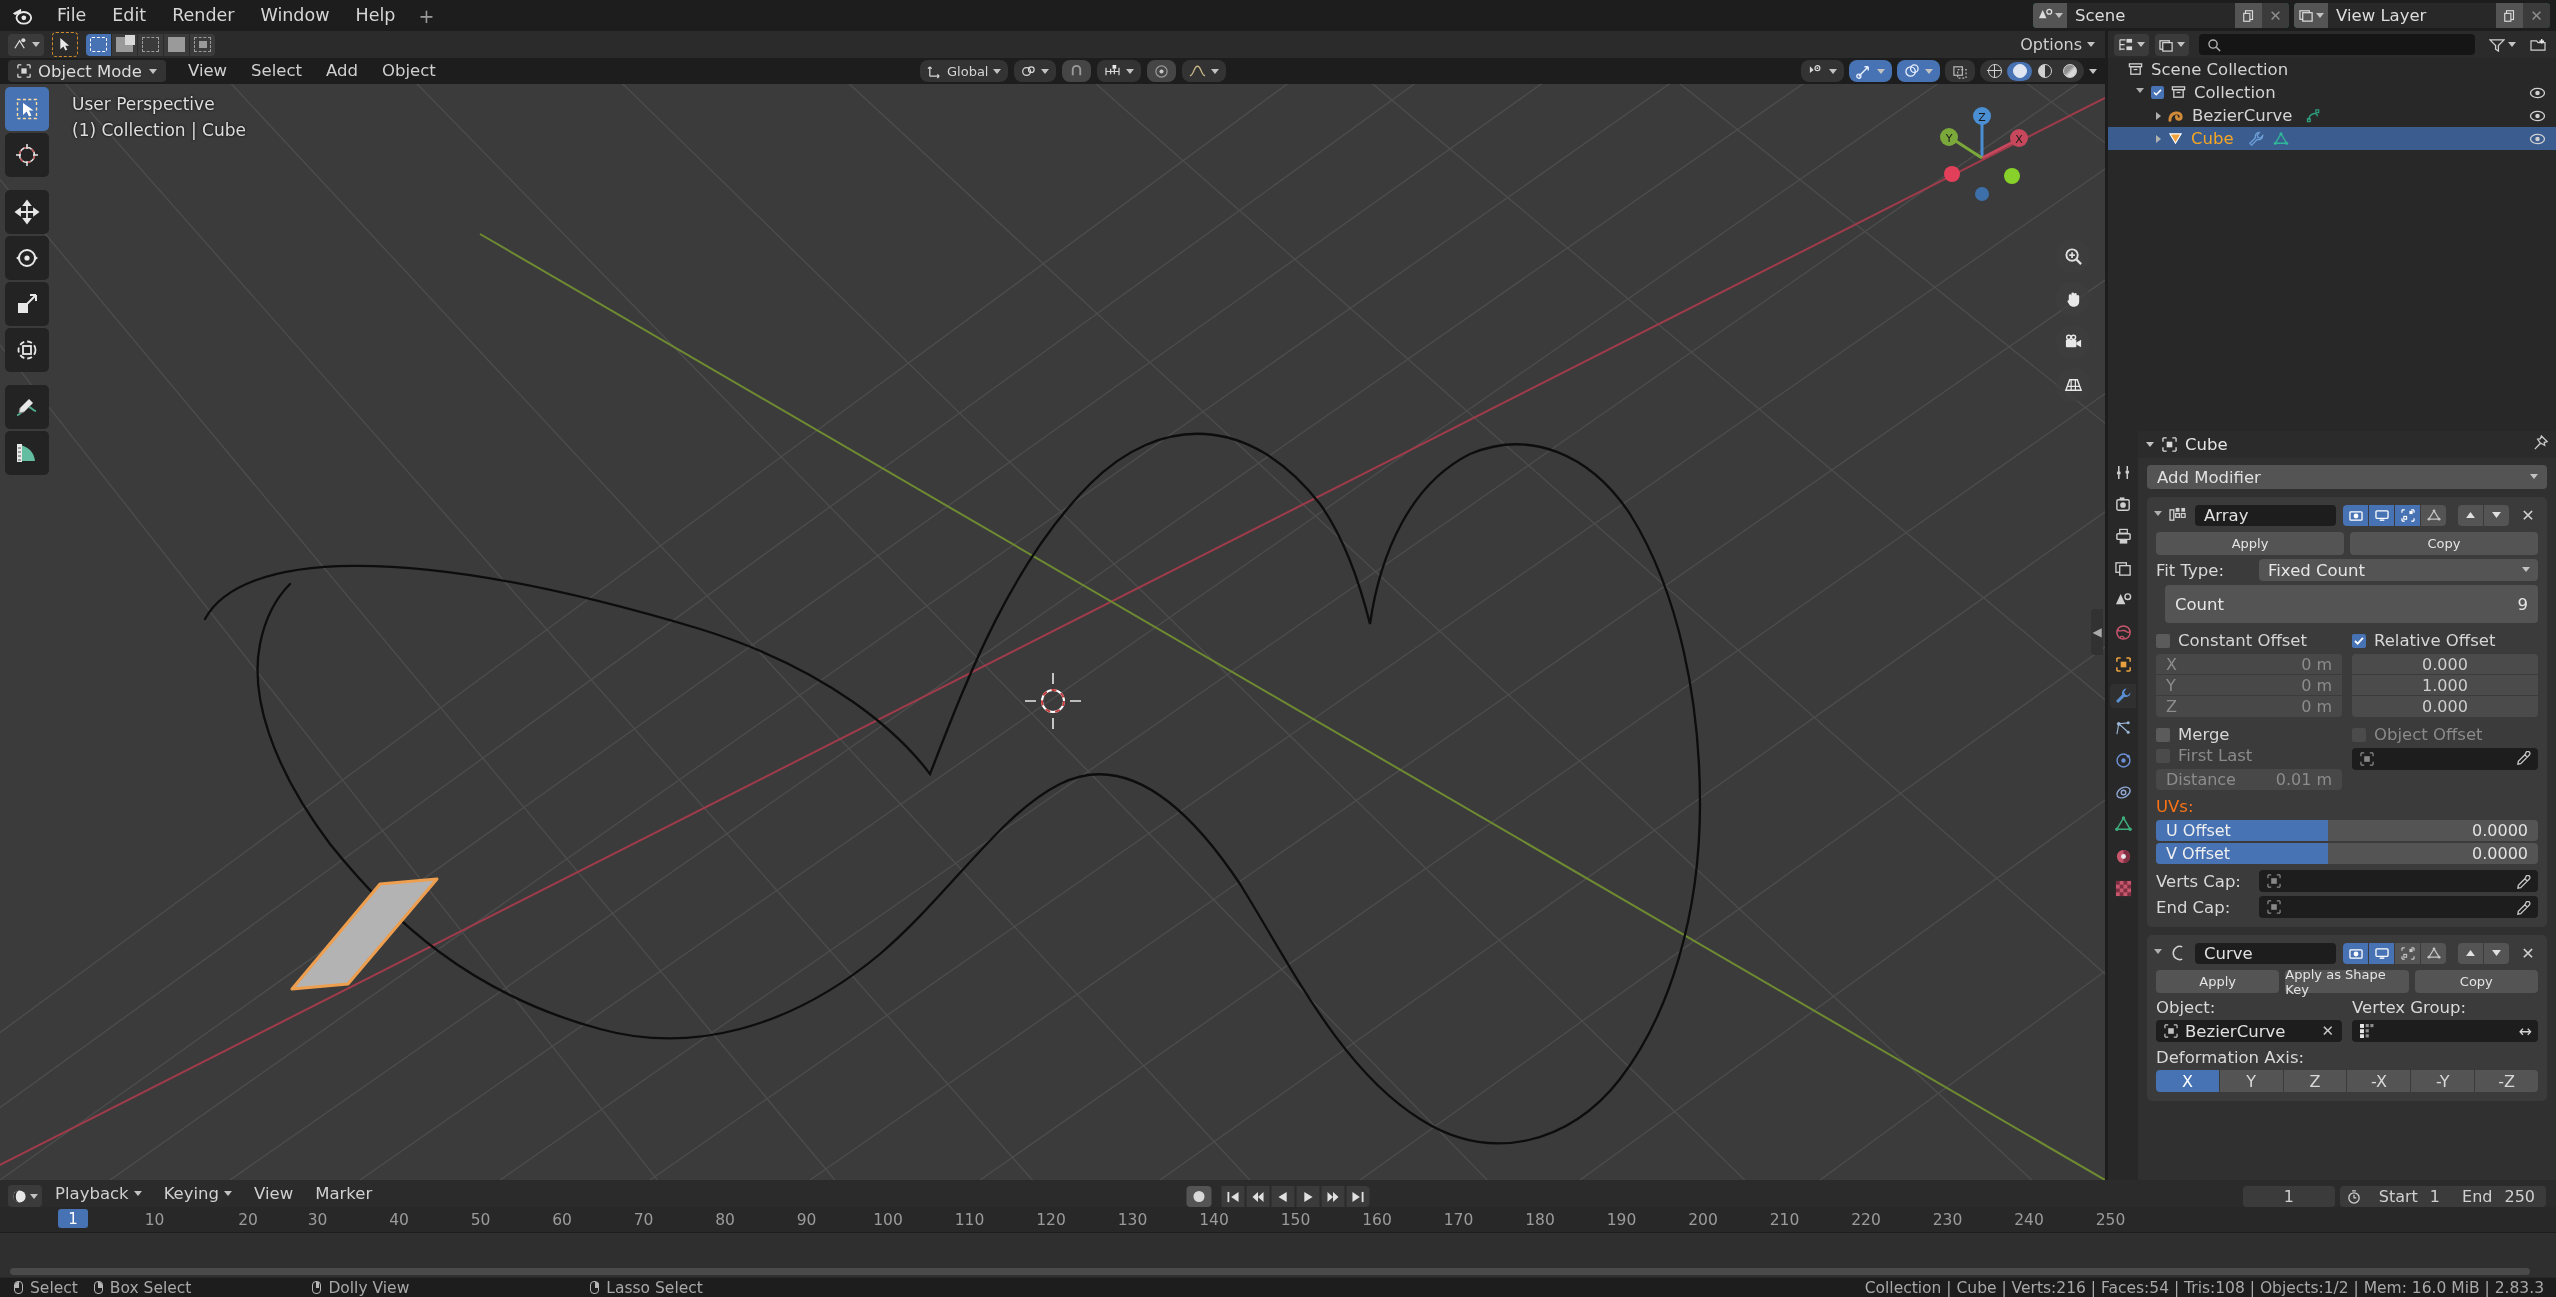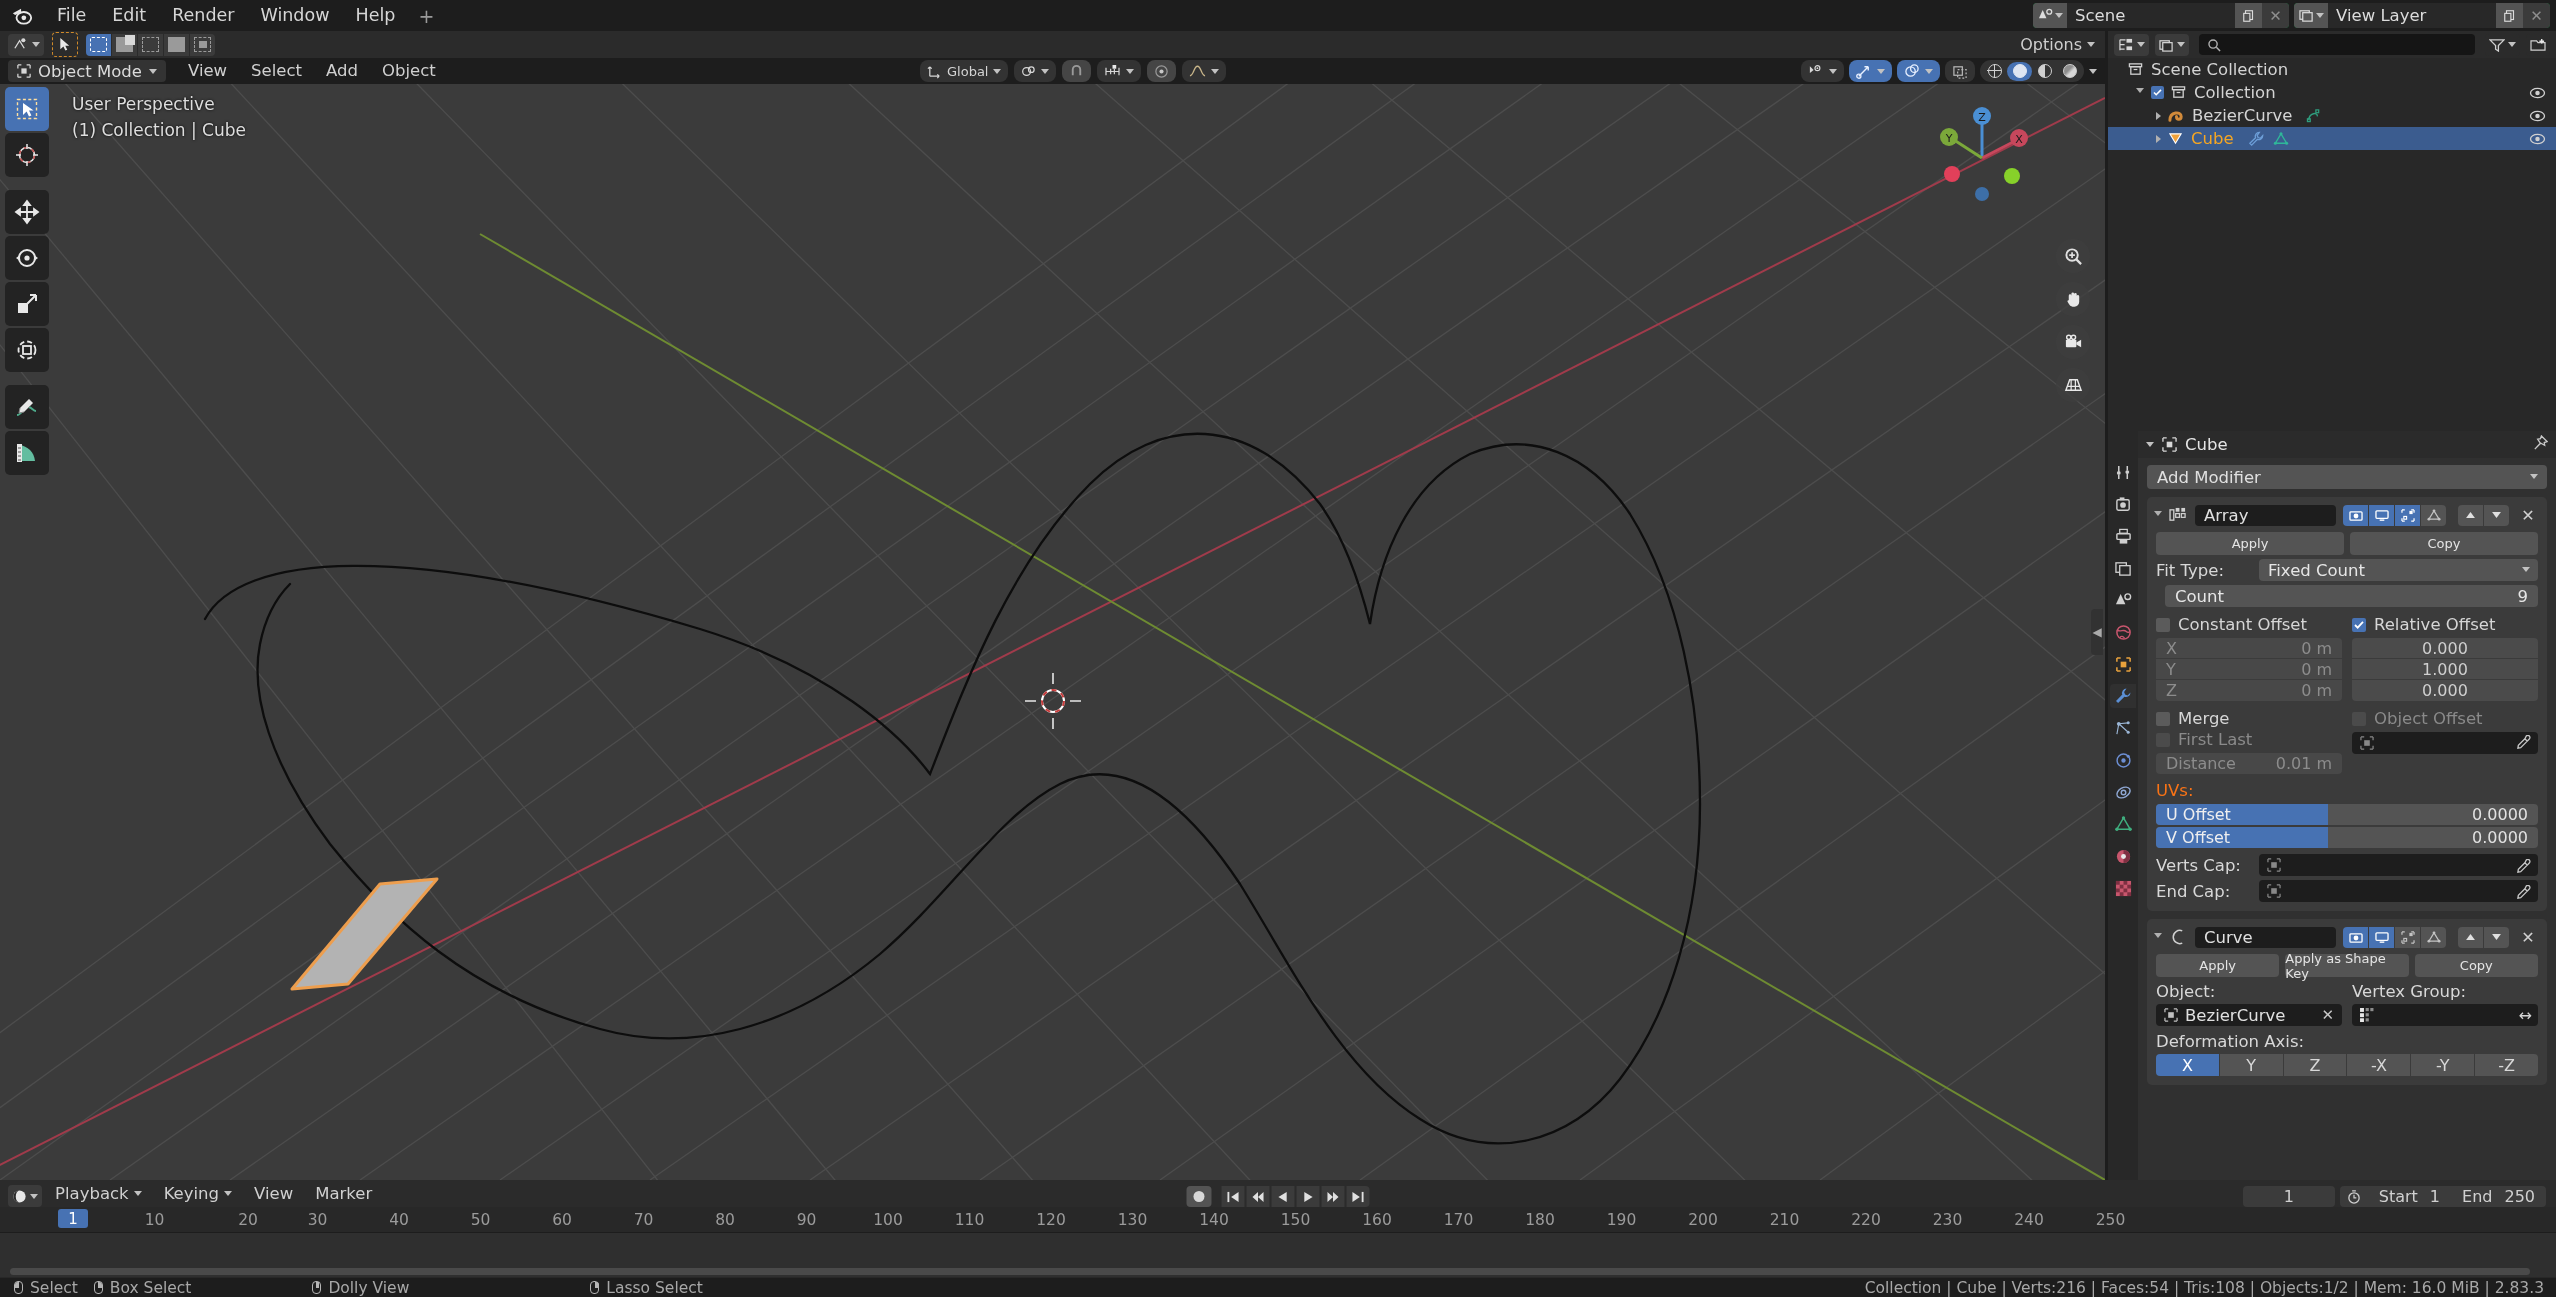--- a/index.html
+++ b/index.html
@@ -119,21 +119,21 @@
   .ud { width: 25px; height: 21px; background: #545454; display: flex; align-items: center; justify-content: center; }
   .ud:first-child { border-radius: 4px 0 0 4px; }
   .ud:last-child { border-radius: 0 4px 4px 0; }
   .xbtn { width: 24px; height: 21px; display: flex; align-items: center; justify-content: center; color: #d0d0d0; font-size: 16px; }
   .row2 { display: flex; gap: 6px; padding: 4px 9px 0 9px; }
   .btn { flex: 1; height: 23px; background: #545454; border-radius: 4px; display: flex; align-items: center; justify-content: center; font-size: 13px; color: #e4e4e4; }
   .frow { display: flex; align-items: center; padding: 4px 9px 0 9px; gap: 8px; }
   .flabel { font-size: 16.5px; color: #d8d8d8; }
   .fdrop { flex: 1; height: 22px; background: #545454; border-radius: 4px; display: flex; align-items: center; padding: 0 9px; font-size: 16.5px; color: #e6e6e6; position: relative; }
   .fdrop .chev { position: absolute; right: 8px; top: 8px; }
-  .fnum { height: 22px; background: #545454; border-radius: 4px; display: flex; align-items: center; justify-content: space-between; padding: 0 10px; font-size: 16.5px; color: #e6e6e6; }
+  .fnum { height: 38px; background: #545454; border-radius: 4px; display: flex; align-items: center; justify-content: space-between; padding: 0 10px; font-size: 16.5px; color: #e6e6e6; }
   .two-col { display: flex; gap: 10px; padding: 7px 9px 0 9px; }
   .col { flex: 1; }
   .chkrow { display: flex; align-items: center; gap: 8px; height: 21px; font-size: 16.5px; color: #d6d6d6; }
   .chkrow.dim { color: #8a8a8a; }
   .chk { width: 14px; height: 14px; border-radius: 2px; background: #5b5b5b; }
   .chk.on { background: #4772b3; display: flex; align-items: center; justify-content: center; }
   .stack { border-radius: 4px; overflow: hidden; margin-top: 3px; }
   .sfield { height: 21px; background: #4b4b4b; display: flex; align-items: center; justify-content: space-between; padding: 0 10px; font-size: 16px; color: #cfcfcf; border-bottom: 1px solid #3b3b3b; }
   .sfield.dim { background: #484848; color: #8c8c8c; }
   .sfield.cen { justify-content: center; }

